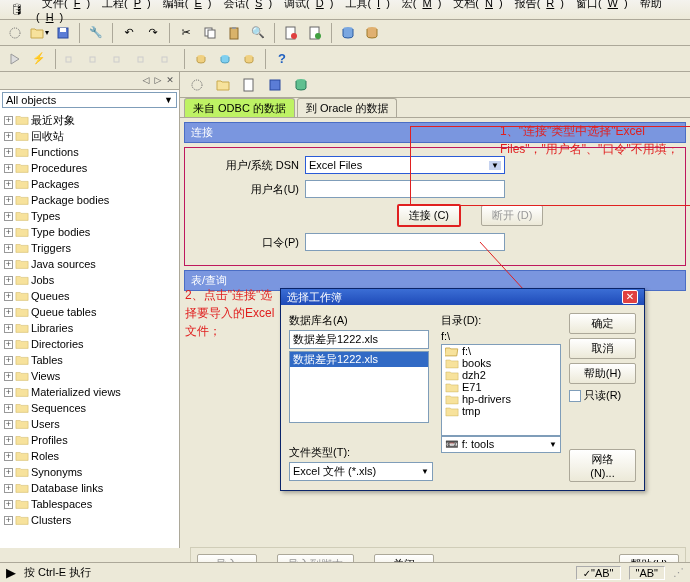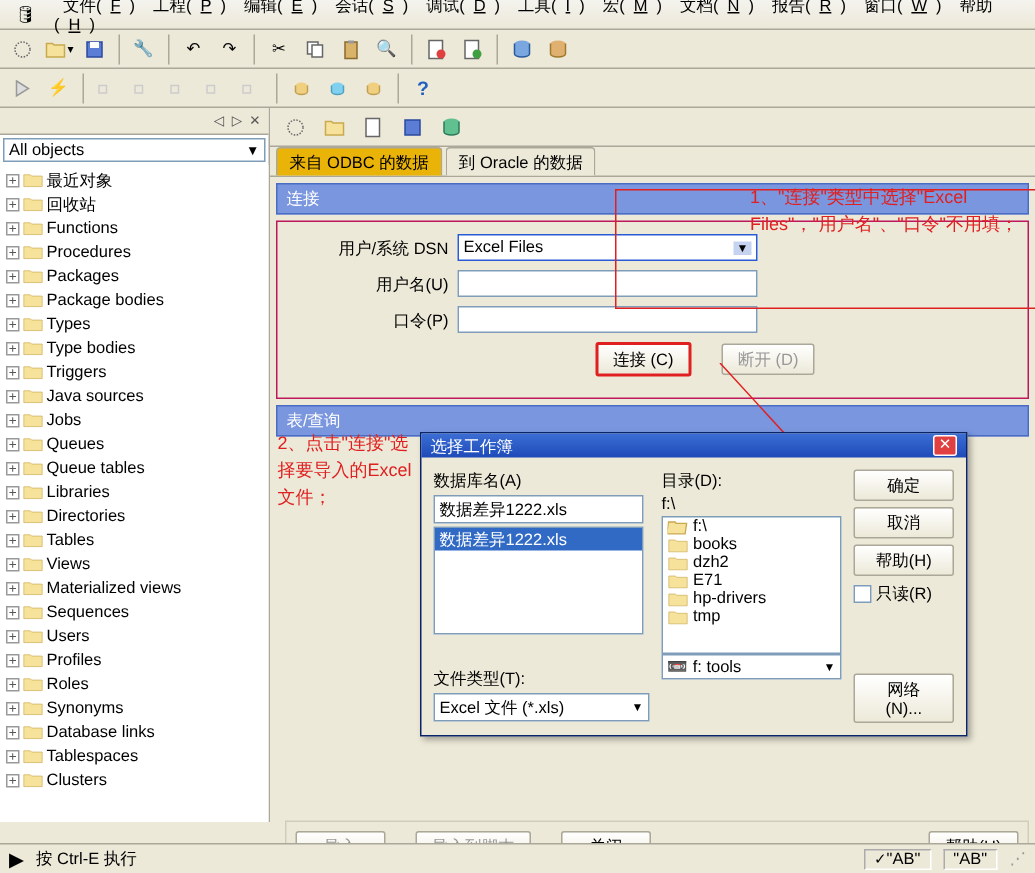--- a/index.html
+++ b/index.html
@@ -25,21 +25,21 @@
 .tree { flex: 1; overflow: auto; padding: 2px 4px; background: #fff; }
 .tree-item { display: flex; align-items: center; height: 16px; gap: 2px; white-space: nowrap; }
 .tree-toggle { width: 9px; height: 9px; border: 1px solid #999; font-size: 9px; line-height: 7px; text-align: center; color: #555; flex-shrink: 0; }
 .tree-icon { width: 14px; height: 12px; flex-shrink: 0; }
 .folder-svg { fill: #f7e29c; stroke: #c9a94e; stroke-width: 0.5; }
 
 .right-pane { flex: 1; background: #ece9d8; display: flex; flex-direction: column; position: relative; }
 .right-toolbar { height: 26px; border-bottom: 1px solid #aca899; display: flex; align-items: center; padding: 0 6px; gap: 4px; }
 
 .tabs { display: flex; height: 20px; border-bottom: 1px solid #aca899; padding-left: 4px; }
-.tab { padding: 2px 8px 0; border: 1px solid #aca899; border-bottom: none; background: #eab308; margin-right: 2px; border-radius: 3px 3px 0 0; }
+.tab { padding: 2px 8px 0; border: 1px solid #aca899; border-bottom: none; background: #bef264; margin-right: 2px; border-radius: 3px 3px 0 0; }
 .tab.inactive { background: #ece9d8; }
 
 .section-hdr { background: #7a96df; color: #fff; padding: 2px 6px; border: 1px solid #4a6dc4; margin: 4px; }
 .form-area { background: #ece9d8; padding: 8px 30px; margin: 0 4px; border: 1px solid #be185d; }
 .form-row { display: flex; align-items: center; margin-bottom: 6px; }
 .form-label { width: 90px; text-align: right; padding-right: 6px; }
 .form-input { flex: 1; border: 1px solid #7f9db9; background: #fff; height: 18px; padding: 0 3px; display: flex; align-items: center; justify-content: space-between; max-width: 200px; }
 .form-input.sel { border-color: #2a5bd7; }
 .btn { border: 1px solid #aca899; background: linear-gradient(#fff,#ece9d8); padding: 2px 10px; border-radius: 2px; min-width: 60px; text-align: center; }
 .btn.hl { border: 2px solid #e02020; }
@@ -441,27 +441,27 @@
         <div class="form-label">用户/系统 DSN</div>
         <div class="form-input sel">
           <span>Excel Files</span>
           <span style="background:#c6d3f0;padding:0 2px;font-size:8px">▼</span>
         </div>
       </div>
       <div class="form-row">
         <div class="form-label">用户名(U)</div>
         <div class="form-input"></div>
       </div>
+      <div class="form-row" style="justify-content:center;gap:20px;margin-left:70px">
+        <div class="btn hl">连接 (C)</div>
+        <div class="btn disabled">断开 (D)</div>
+      </div>
       <div class="form-row">
         <div class="form-label">口令(P)</div>
         <div class="form-input"></div>
-      </div>
-      <div class="form-row" style="justify-content:center;gap:20px;margin-left:70px">
-        <div class="btn hl">连接 (C)</div>
-        <div class="btn disabled">断开 (D)</div>
       </div>
     </div>
     <div class="section-hdr">表/查询</div>
     <div style="flex:1"></div>
 
     <div class="redbox" style="left:230px; top:54px; width:340px; height:80px;"></div>
 
     <div class="annot" style="right:10px; top:50px; width:180px">1、"连接"类型中选择"Excel Files"，"用户名"、"口令"不用填；</div>
     <div class="annot" style="left:5px; top:214px; width:90px">2、点击"连接"选择要导入的Excel文件；</div>
     <svg class="arrow-line" style="left:280px;top:170px" width="140" height="130">

